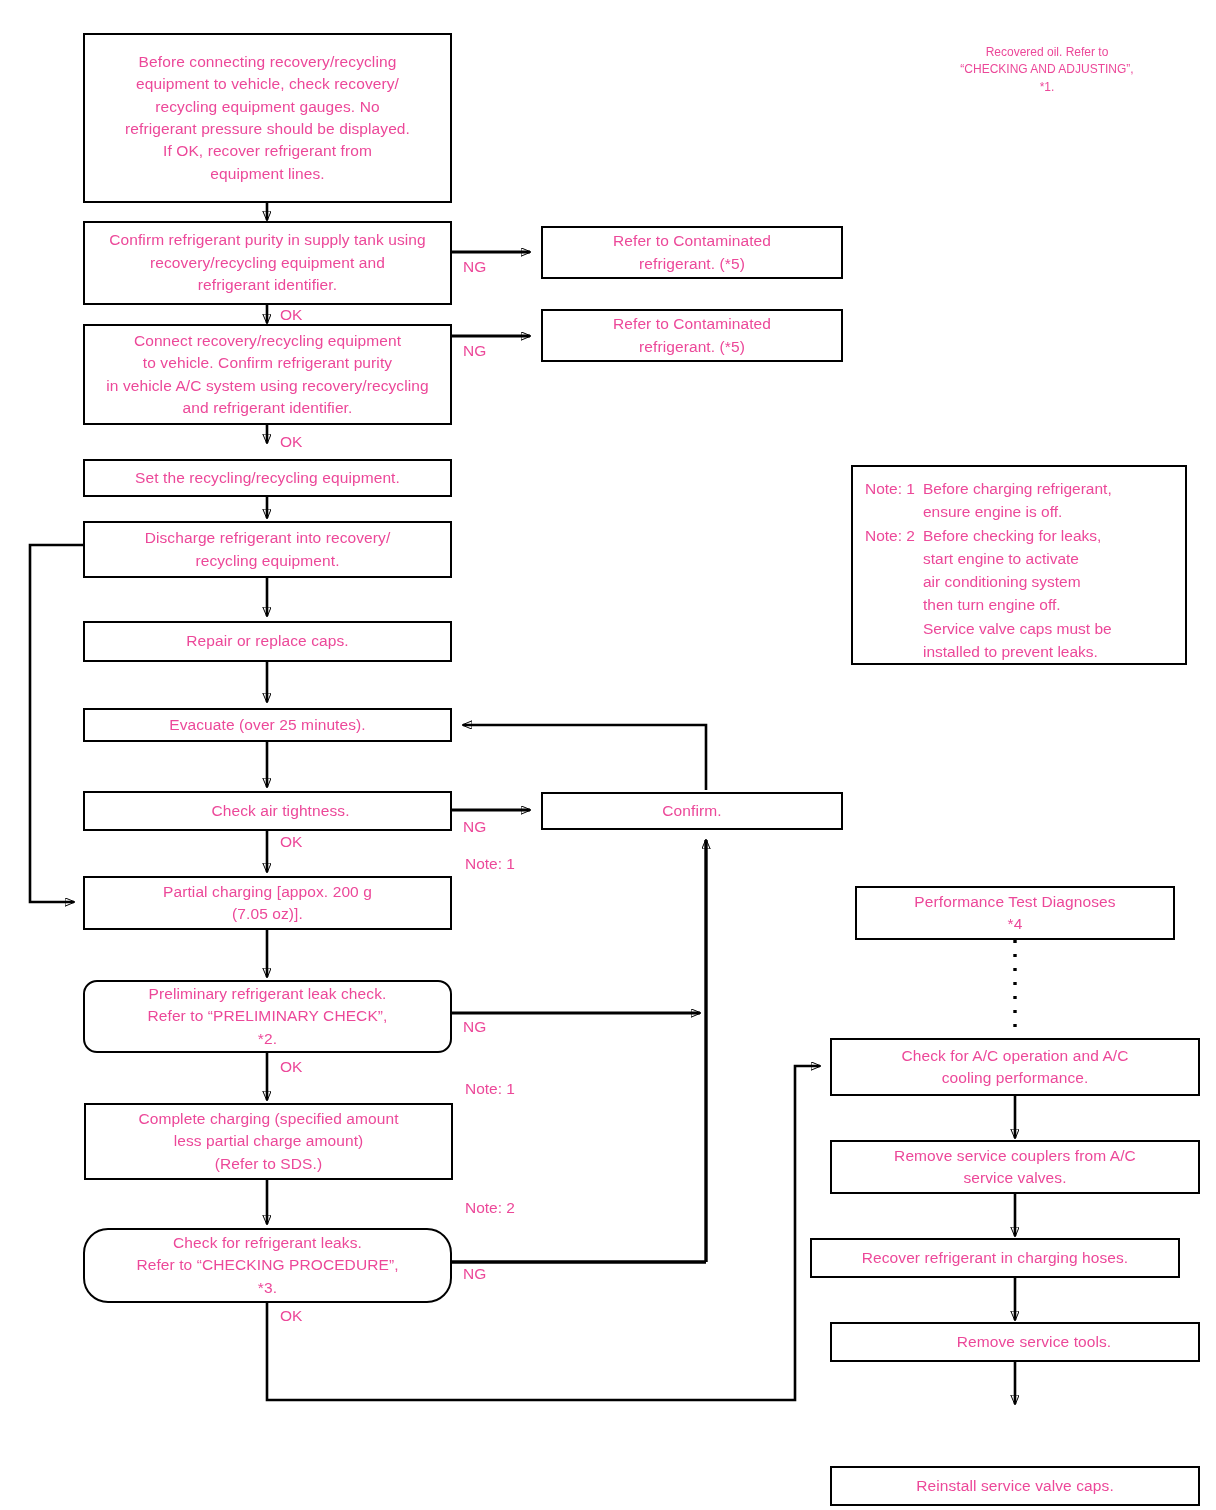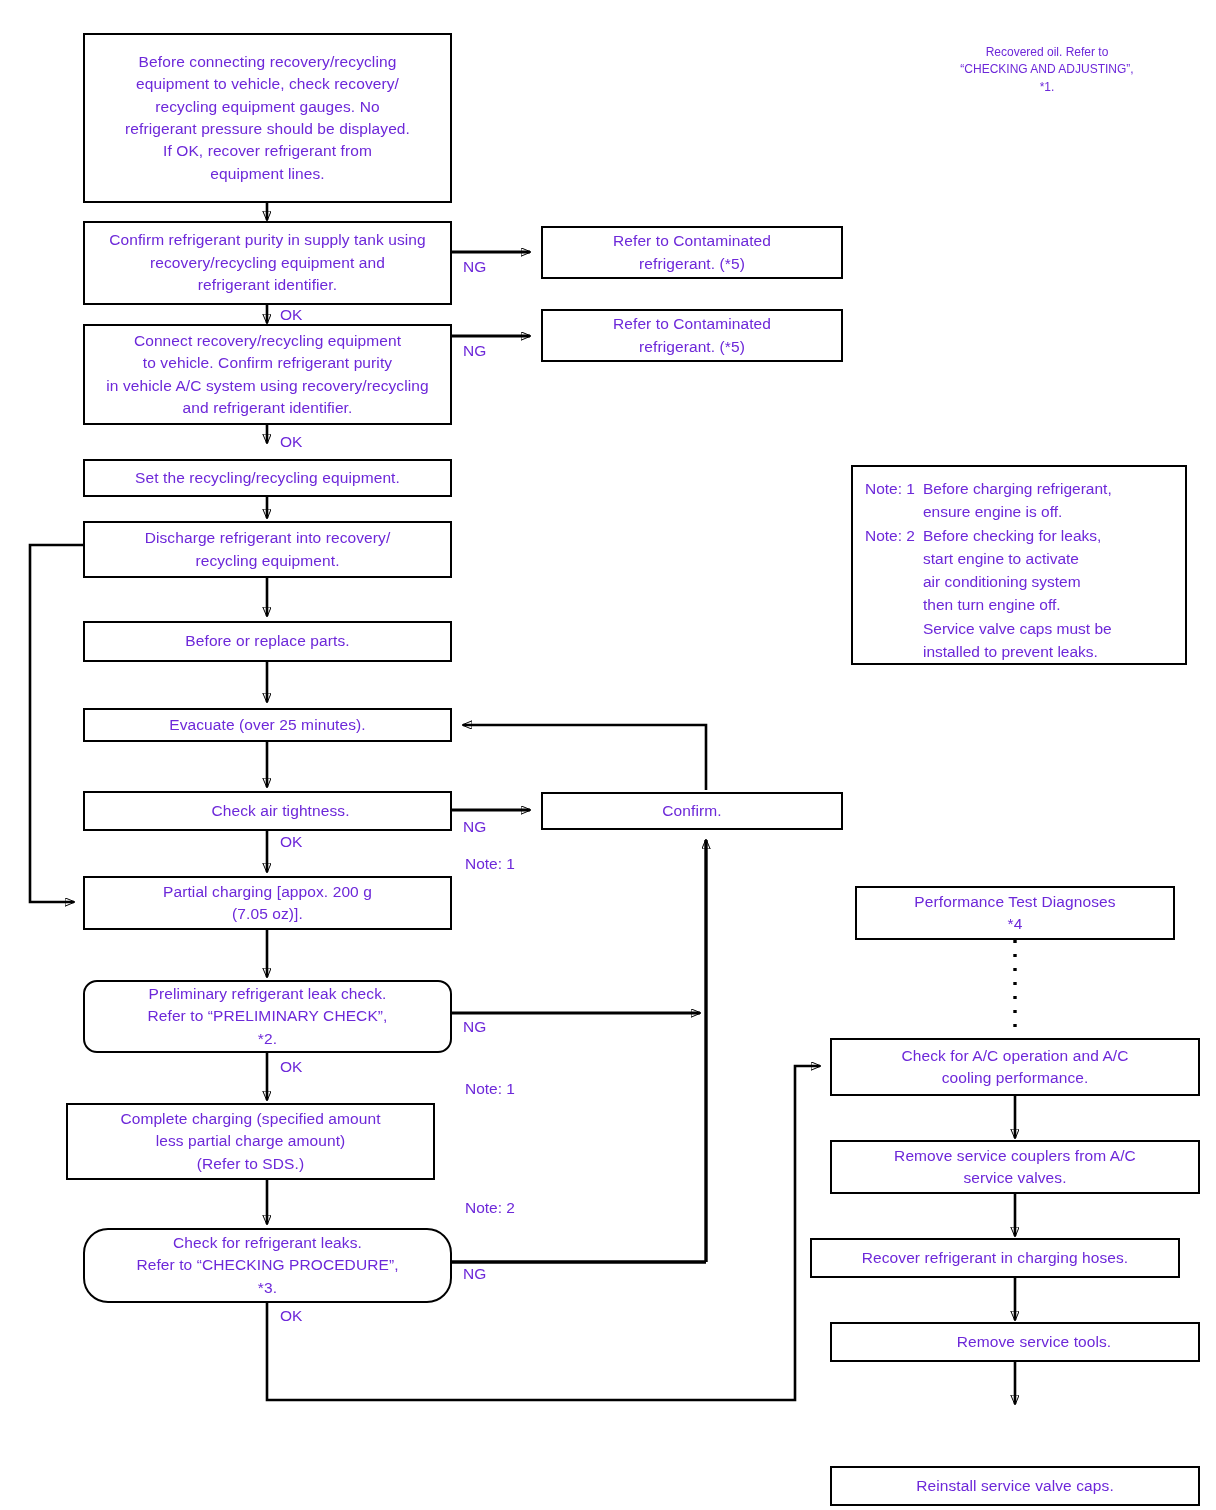--- a/index.html
+++ b/index.html
@@ -6,21 +6,21 @@
     margin: 0;
     padding: 0;
     background: #ffffff;
   }
   #canvas {
     position: relative;
     width: 1216px;
     height: 1510px;
     background: #ffffff;
     font-family: "Liberation Sans", sans-serif;
-    color: #6d28d9;
+    color: #ec4899;
     overflow: hidden;
   }
   .box {
     position: absolute;
     box-sizing: border-box;
     border: 2px solid #000;
     background: #fff;
     display: flex;
     align-items: center;
     justify-content: center;
@@ -148,34 +148,34 @@
   <div class="box" style="left:83px; top:324px; width:369px; height:101px;">Connect recovery/recycling equipment
 to vehicle. Confirm refrigerant purity
 in vehicle A/C system using recovery/recycling
 and refrigerant identifier.</div>
 
   <div class="box" style="left:83px; top:459px; width:369px; height:38px;">Set the  recycling/recycling  equipment.</div>
 
   <div class="box" style="left:83px; top:521px; width:369px; height:57px;">Discharge  refrigerant  into  recovery/
 recycling  equipment.</div>
 
-  <div class="box" style="left:83px; top:621px; width:369px; height:41px;">Before  or  replace  parts.</div>
+  <div class="box" style="left:83px; top:621px; width:369px; height:41px;">Repair  or  replace  caps.</div>
 
   <div class="box" style="left:83px; top:708px; width:369px; height:34px;">Evacuate  (over  25  minutes).</div>
 
   <div class="box" style="left:83px; top:791px; width:369px; height:40px;padding-left:32px;">Check air tightness.</div>
 
   <div class="box" style="left:83px; top:876px; width:369px; height:54px;">Partial charging [appox. 200 g
 (7.05 oz)].</div>
 
   <div class="box" style="left:83px; top:980px; width:369px; height:73px;border-radius:14px;">Preliminary refrigerant leak check.
 Refer to “PRELIMINARY CHECK”,
 *2.</div>
 
-  <div class="box" style="left:66px; top:1103px; width:369px; height:77px;">Complete charging (specified amount
+  <div class="box" style="left:84px; top:1103px; width:369px; height:77px;">Complete charging (specified amount
 less partial charge amount)
 (Refer to SDS.)</div>
 
   <div class="box" style="left:83px; top:1228px; width:369px; height:75px;border-radius:25px;">Check  for  refrigerant  leaks.
 Refer to “CHECKING PROCEDURE”,
 *3.</div>
 
   <div class="box" style="left:541px; top:226px; width:302px; height:53px;">Refer to  Contaminated
 refrigerant.  (*5)</div>
 

